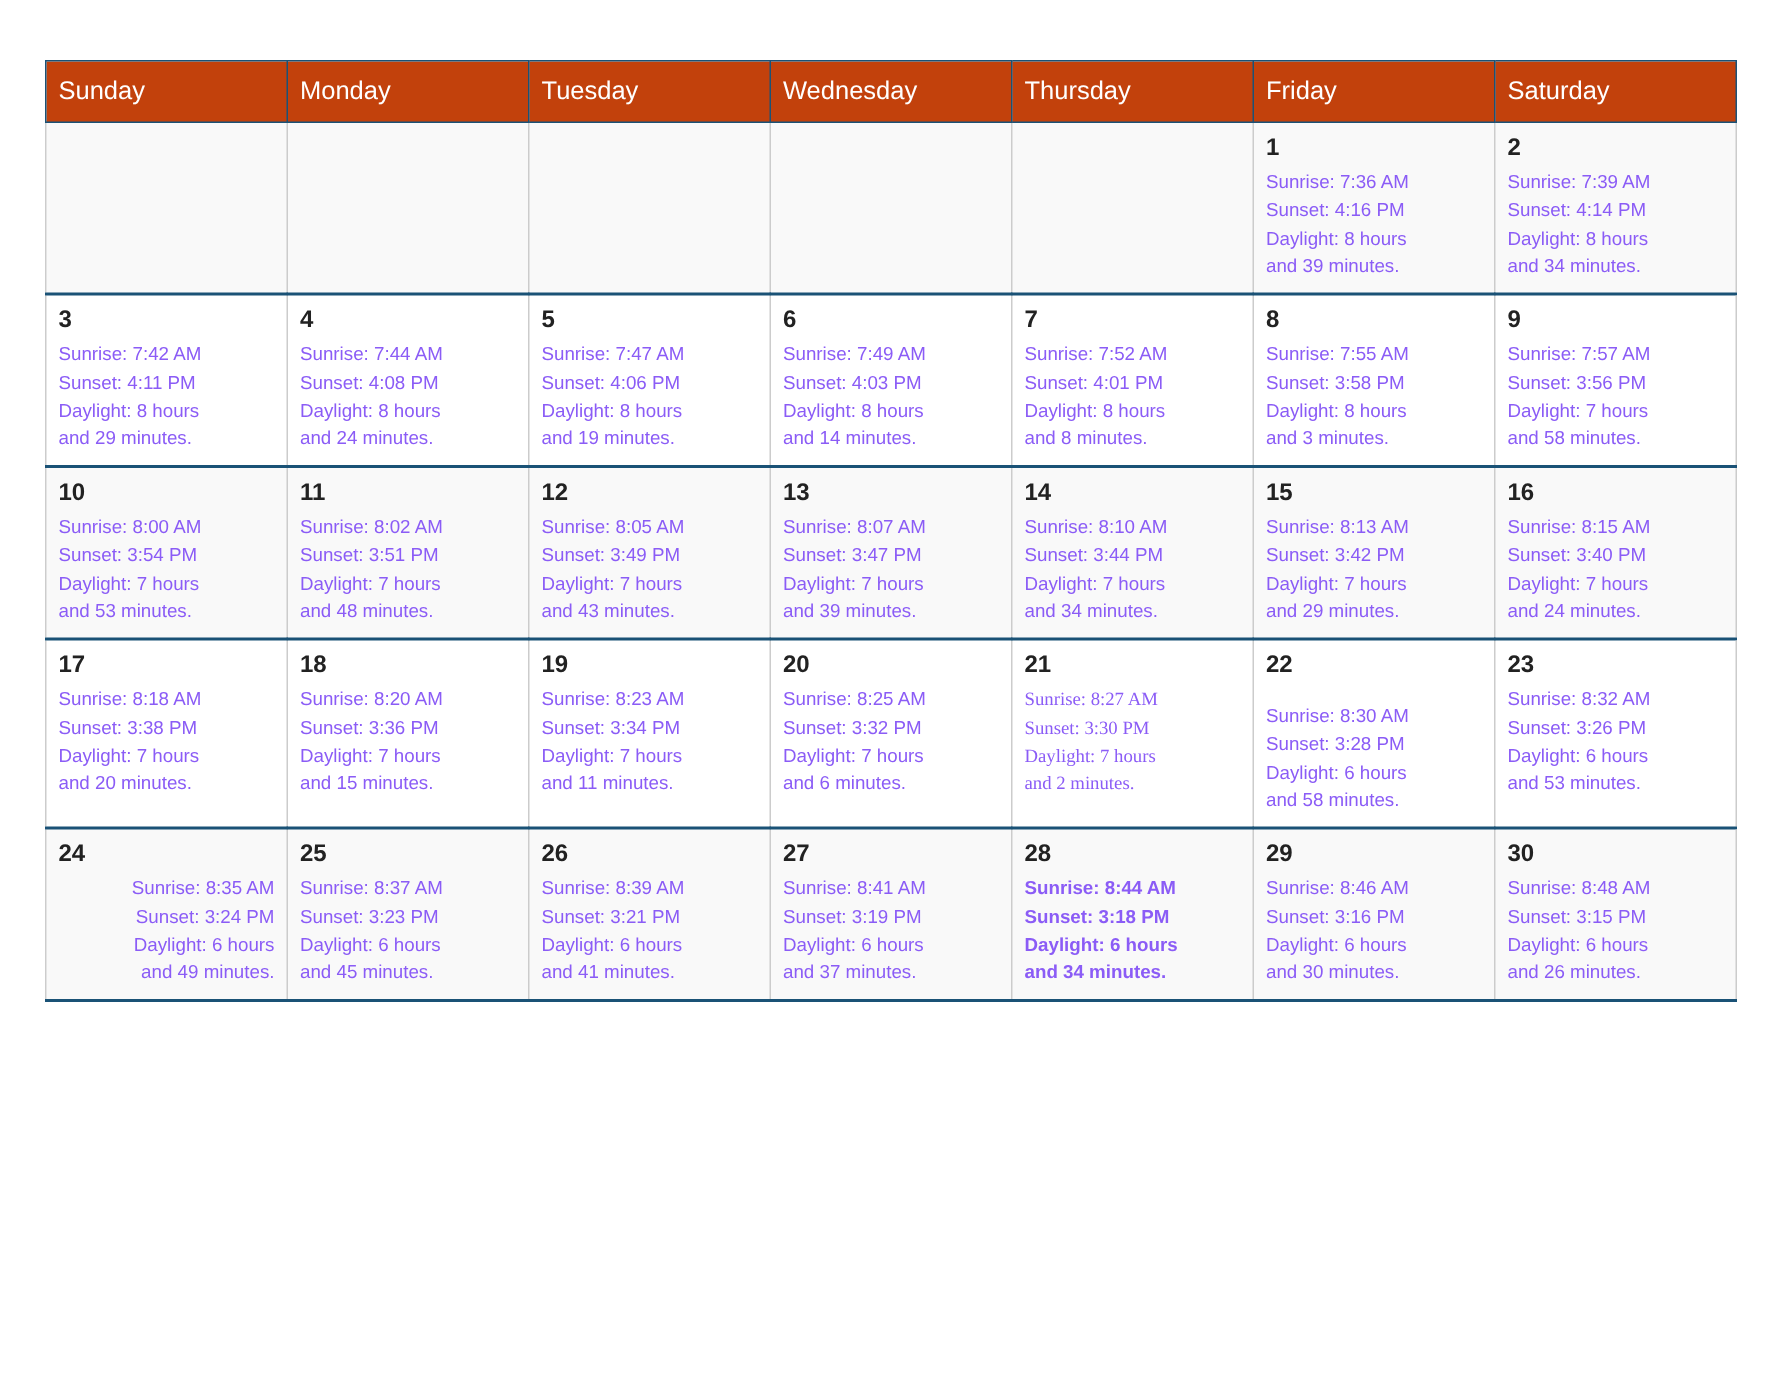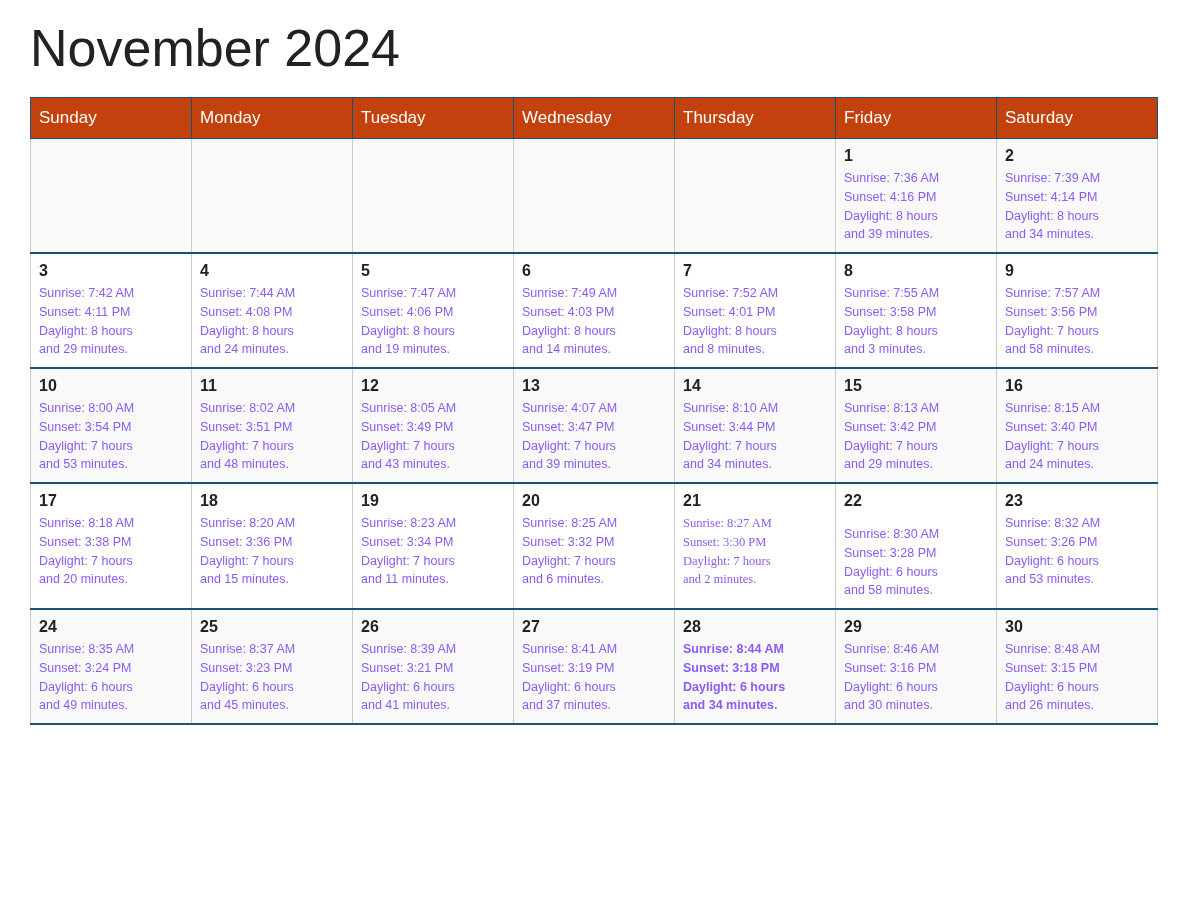--- a/index.html
+++ b/index.html
@@ -109,21 +109,20 @@
     }
     .empty-cell {
       background: #fff;
     }
   </style>
 </head>
 <body>
 
 <div class="header">
   <div class="title-section">
-    <div class="month-title">November 2024</div>
   </div>
 </div>
 
 <table>
   <thead>
     <tr>
     <th>Sunday</th>
         <th>Monday</th>
         <th>Tuesday</th>
         <th>Wednesday</th>
@@ -222,21 +221,21 @@
         </td>
         <td>
           <span class="day-number">12</span>
           <div class="day-info" style="white-space: pre-line;">Sunrise: 8:05 AM
 Sunset: 3:49 PM
 Daylight: 7 hours
 and 43 minutes.</div>
         </td>
         <td>
           <span class="day-number">13</span>
-          <div class="day-info" style="white-space: pre-line;">Sunrise: 4:07 AM
+          <div class="day-info" style="white-space: pre-line;">Sunrise: 8:07 AM
 Sunset: 3:47 PM
 Daylight: 7 hours
 and 39 minutes.</div>
         </td>
         <td>
           <span class="day-number">14</span>
           <div class="day-info" style="white-space: pre-line;">Sunrise: 8:10 AM
 Sunset: 3:44 PM
 Daylight: 7 hours
 and 34 minutes.</div>
@@ -303,21 +302,21 @@
           <span class="day-number">23</span>
           <div class="day-info" style="white-space: pre-line;">Sunrise: 8:32 AM
 Sunset: 3:26 PM
 Daylight: 6 hours
 and 53 minutes.</div>
         </td>
       </tr>
       <tr>
         <td>
           <span class="day-number">24</span>
-          <div class="day-info" style="white-space: pre-line;">Sunrise: 8:35 AM
+          <div class="day-info" style="white-space: pre-line; text-align: right;">Sunrise: 8:35 AM
 Sunset: 3:24 PM
 Daylight: 6 hours
 and 49 minutes.</div>
         </td>
         <td>
           <span class="day-number">25</span>
           <div class="day-info" style="white-space: pre-line;">Sunrise: 8:37 AM
 Sunset: 3:23 PM
 Daylight: 6 hours
 and 45 minutes.</div>

